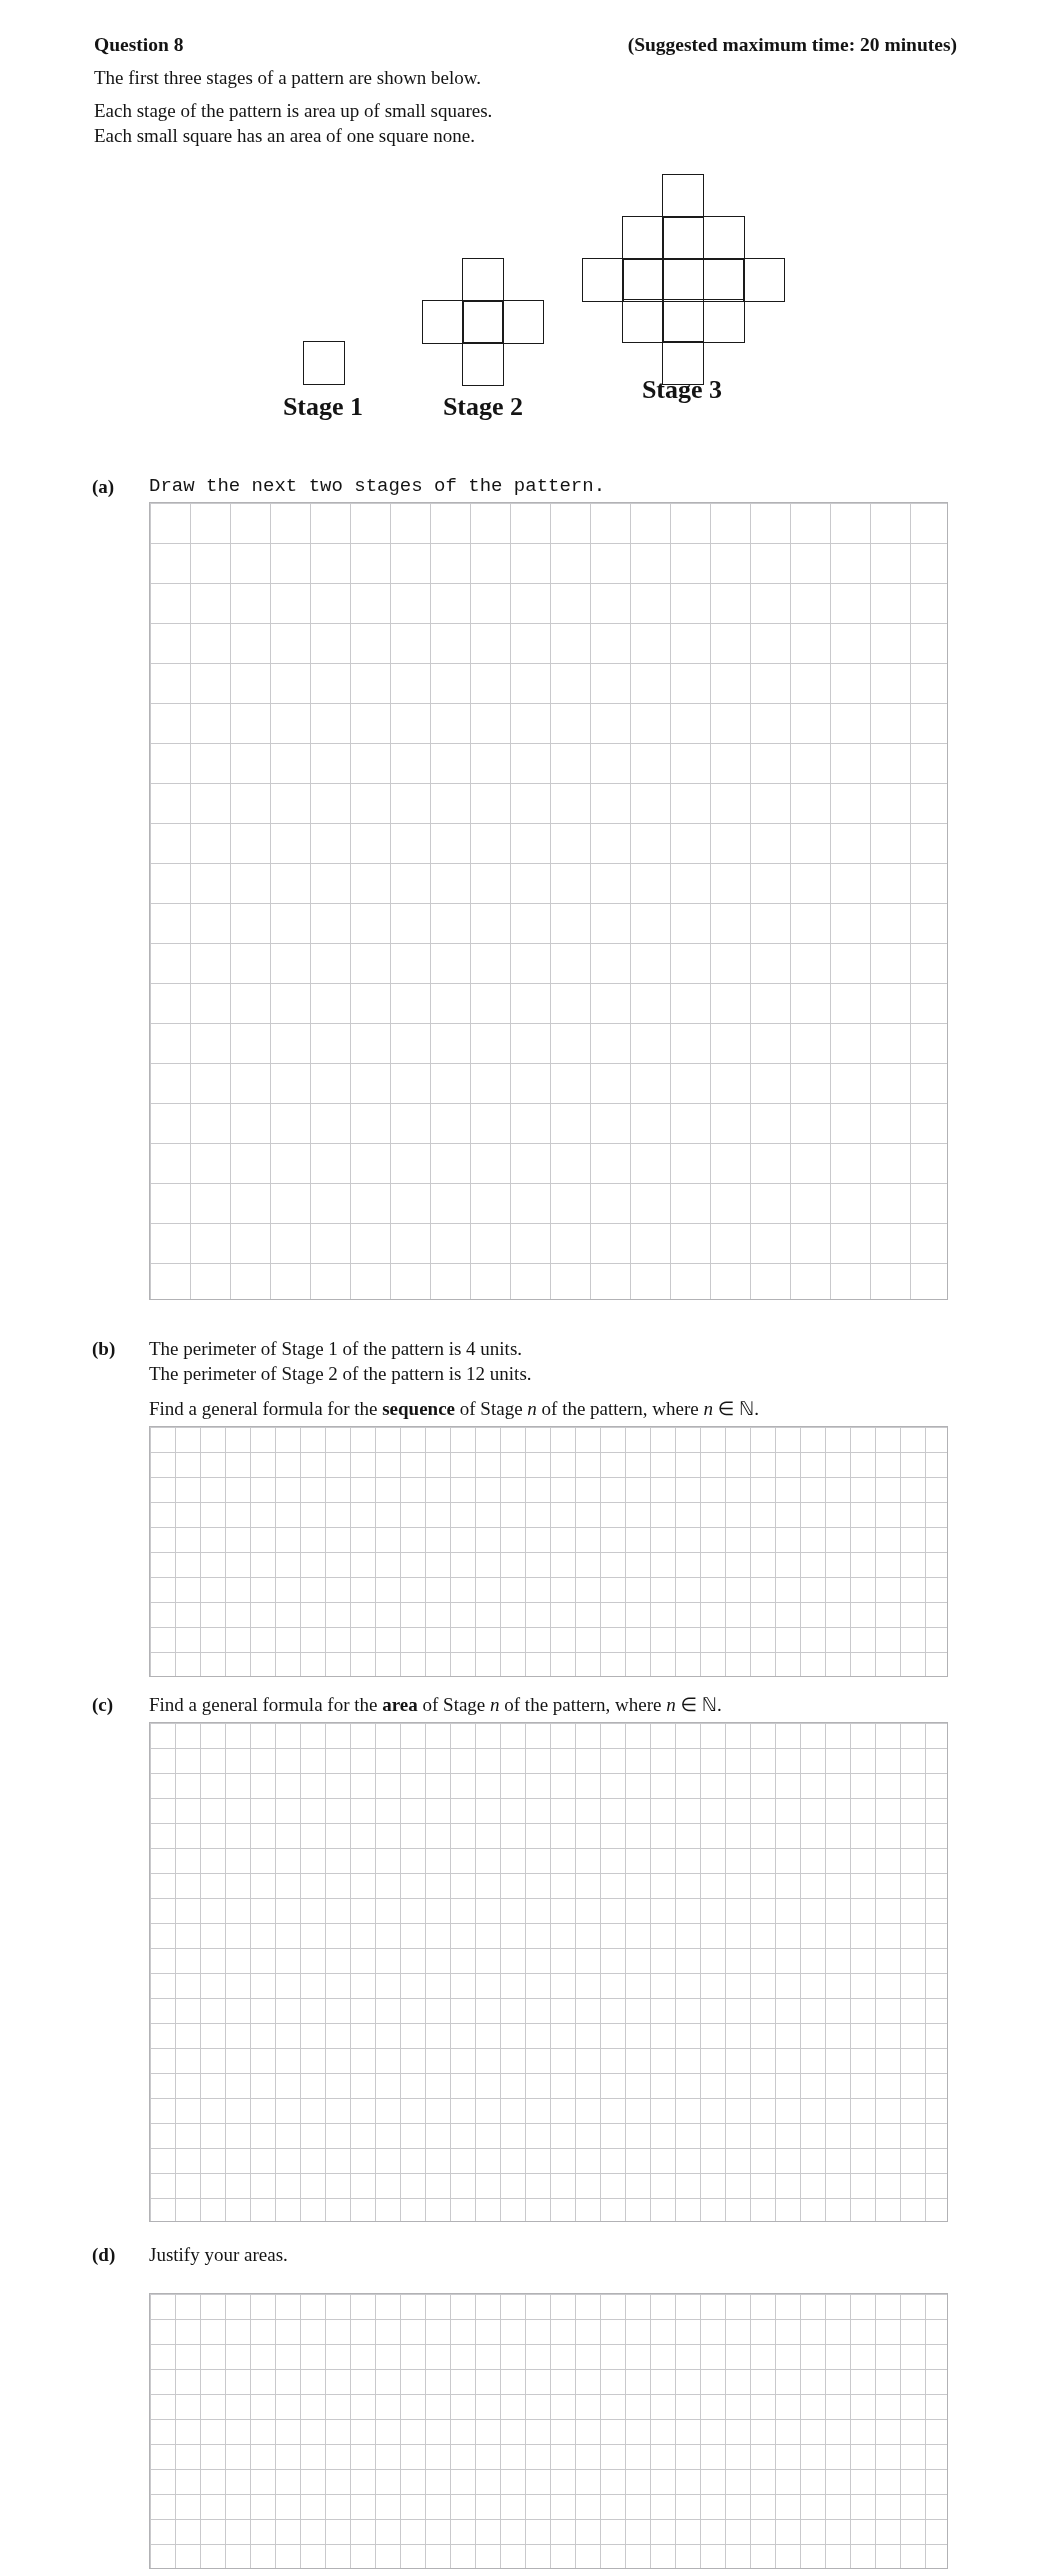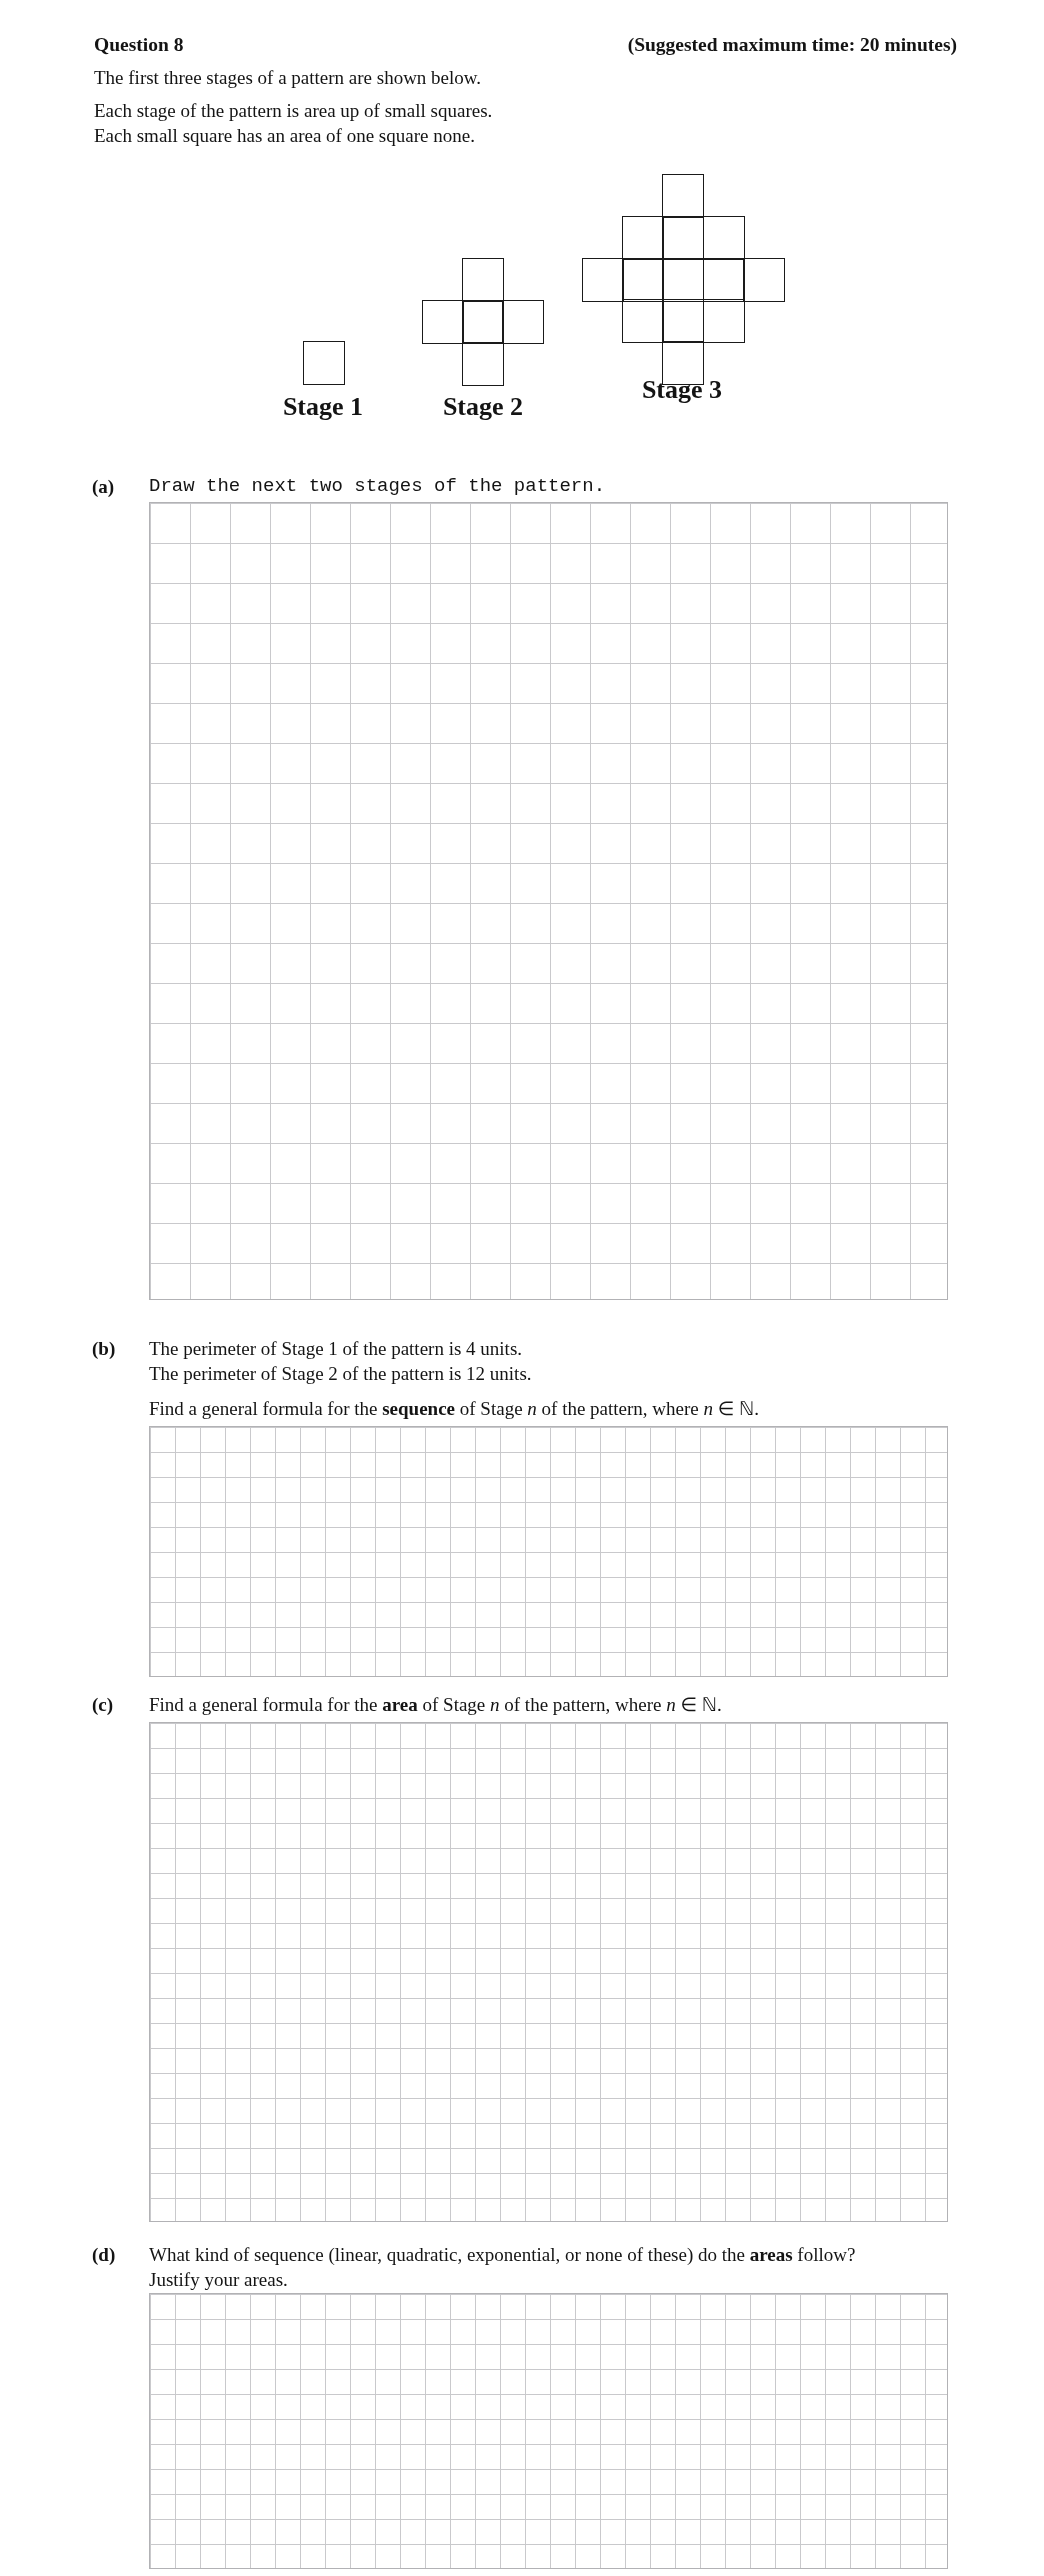--- a/index.html
+++ b/index.html
@@ -92,19 +92,18 @@
   </div>
   <div class="abs part-text" style="left:149px;top:1396px;"><span>Find a general formula for the </span><span class="b">sequence</span><span> of Stage </span><span class="i">n</span><span> of the pattern, where </span><span class="i">n</span><span> ∈ ℕ.</span></div>
   <div class="answer-grid" style="left: 149px; top: 1426px; width: 797px; height: 249px; --cw: 25px; --ch: 25px; --gl: #c9c9cc; border-color: rgb(178, 178, 181);"></div>
 
   <div class="abs part-label" style="left:92px;top:1692px;">(c)</div>
   <div class="abs part-text" style="left:149px;top:1692px;"><span>Find a general formula for the </span><span class="b">area</span><span> of Stage </span><span class="i">n</span><span> of the pattern, where </span><span class="i">n</span><span> ∈ ℕ.</span></div>
   <div class="answer-grid" style="left: 149px; top: 1722px; width: 797px; height: 498px; --cw: 25px; --ch: 25px; --gl: #c9c9cc; border-color: rgb(178, 178, 181);"></div>
 
   <div class="abs part-label" style="left:92px;top:2242px;">(d)</div>
   <div class="abs" style="left:149px;top:2242px;">
-    <div class="part-text"><span>What kind of sequence (linear, quadratic, exponential, or none of these) do the </span><span class="b">areas</span><span> follow?</span></div>
     <div class="part-text"><span>Justify your areas.</span></div>
   </div>
   <div class="answer-grid" style="left: 149px; top: 2293px; width: 797px; height: 274px; --cw: 25px; --ch: 25px; --gl: #c9c9cc; border-color: rgb(178, 178, 181);"></div>
 
 </div>
 
 
 </body></html>

